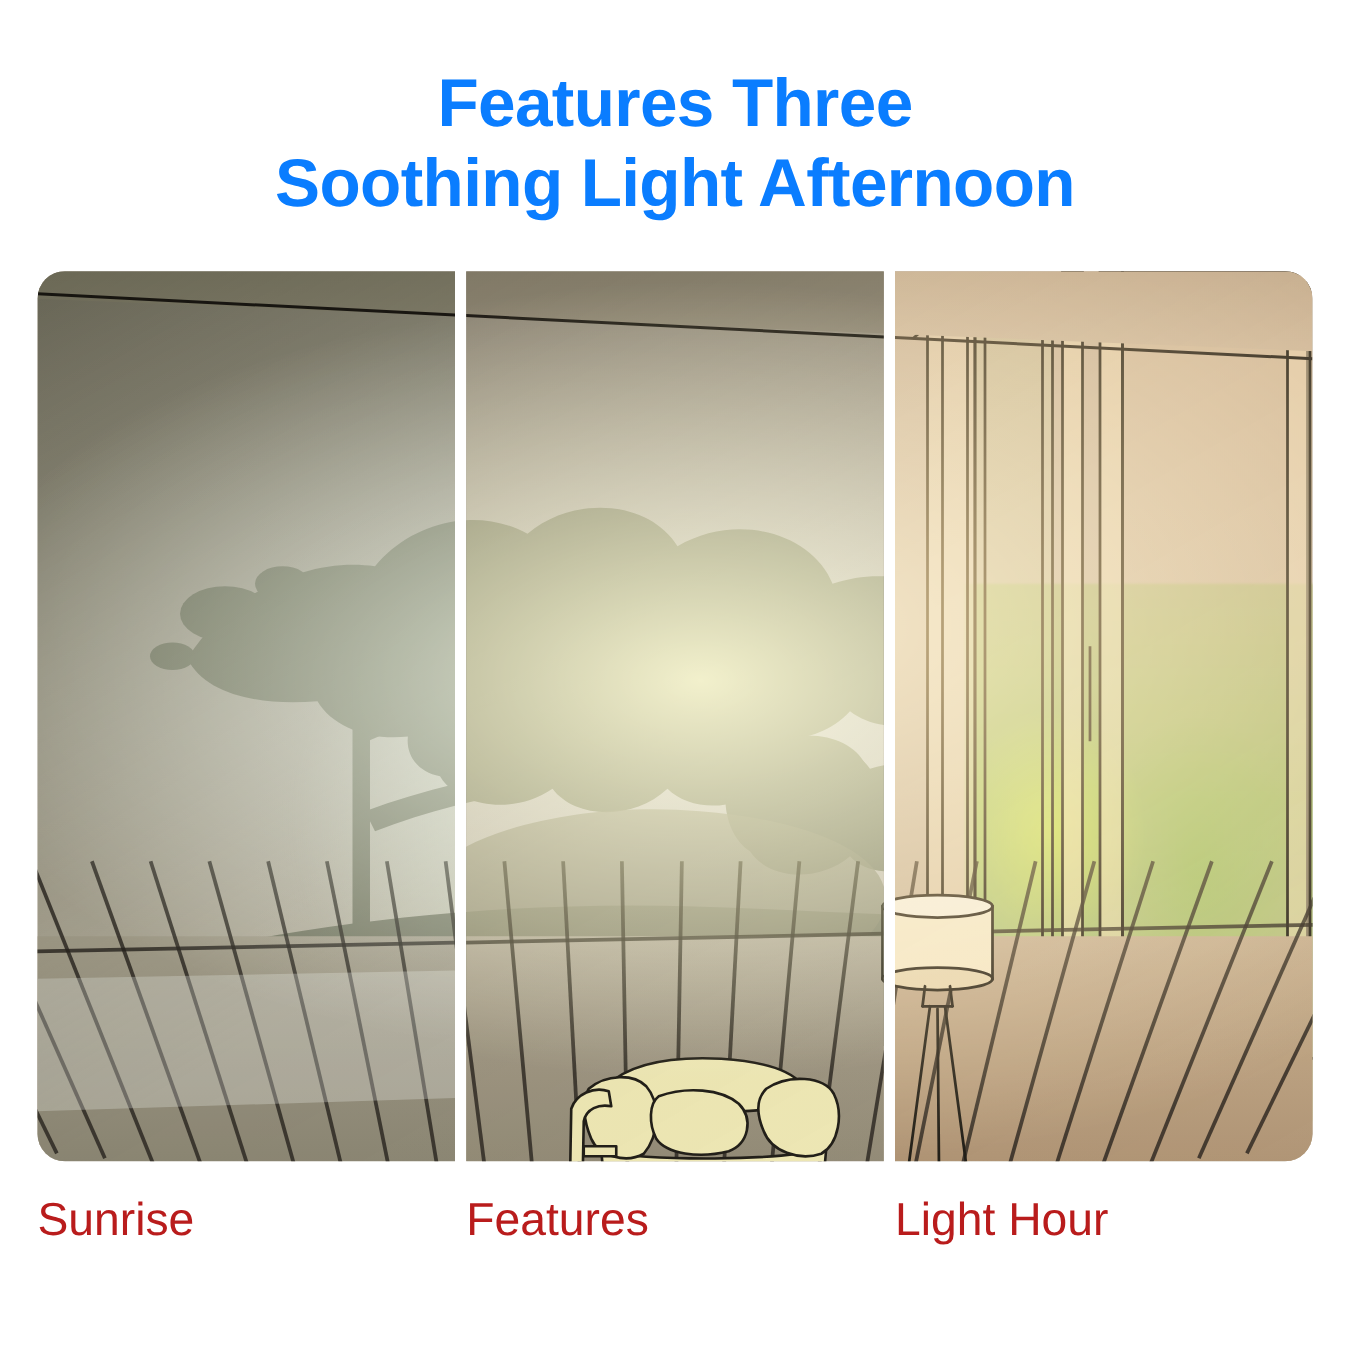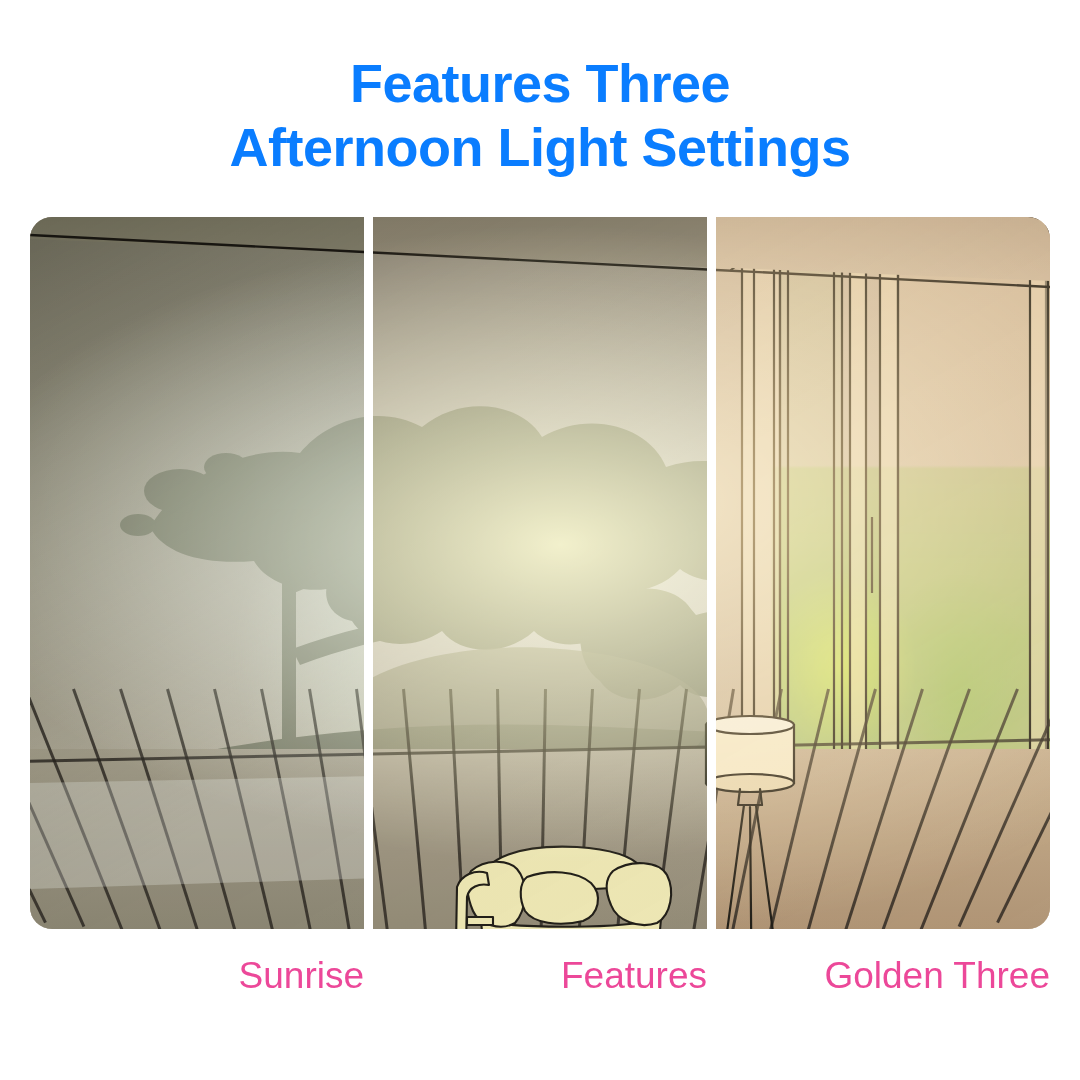--- a/index.html
+++ b/index.html
@@ -158,35 +158,35 @@
   #captions {
     position: absolute;
     left: 30px;
     top: 955px;
     width: 1020px;
     display: flex;
     gap: 9px;
   }
   .caption {
     width: 334px;
-    text-align: right;
-    color: #ec4899;
+    text-align: left;
+    color: #b91c1c;
     font-size: 37px;
     letter-spacing: 0px;
     font-weight: normal;
   }
 </style>
 </head>
 <body>
 
 <div id="page">
 
   <div id="headline">
     <span class="ln">Features Three</span>
-    <span class="ln">Afternoon Light Settings</span>
+    <span class="ln">Soothing Light Afternoon</span>
   </div>
 
   <div id="panels">
 
     <div class="panel first p1">
       <div class="scene">
 
         <div class="wallback"></div>
 
         <div class="glow"></div>
@@ -434,16 +434,16 @@
 
         <div class="tint tint-a"></div>
         <div class="tint tint-b"></div>
       </div>
     </div>
   </div>
 
   <div id="captions">
     <div class="caption">Sunrise</div>
     <div class="caption">Features</div>
-    <div class="caption">Golden Three</div>
+    <div class="caption">Light Hour</div>
   </div>
 
 </div>
 
 </body></html>

